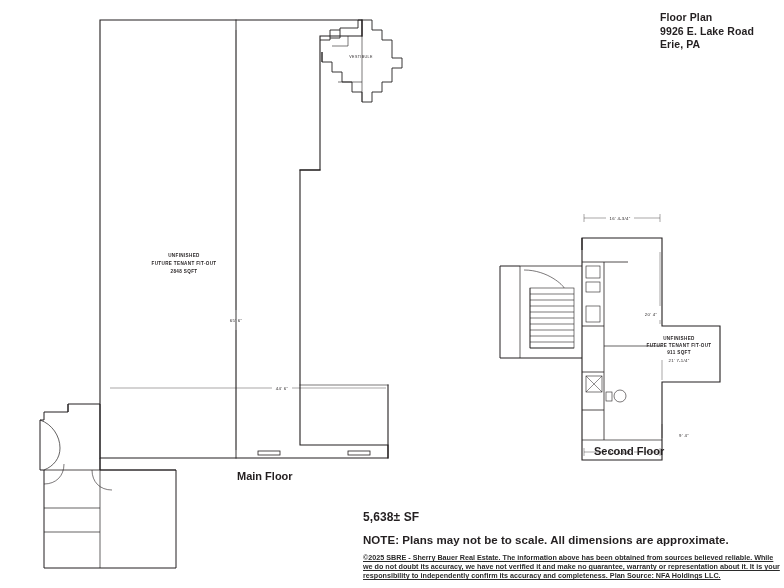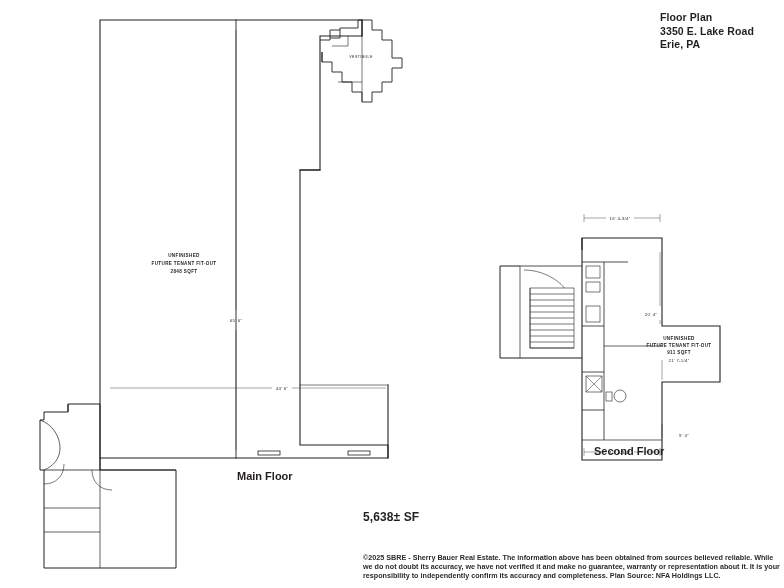--- a/index.html
+++ b/index.html
@@ -64,20 +64,21 @@
   }
   .disclaimer {
     position: absolute;
     left: 363px;
     top: 553px;
     width: 418px;
     font-size: 7.2px;
     line-height: 9.2px;
     font-weight: bold;
     color: #2b2b2b;
+    text-decoration: underline;
   }
 
   
   .drawing {
     position: absolute;
     left: 0;
     top: 0;
     width: 784px;
     height: 588px;
   }
@@ -99,21 +100,21 @@
     letter-spacing: 0.4px;
   }
 </style>
 </head>
 <body>
 
 <div class="page">
 
   <div class="header">
     <div>Floor Plan</div>
-    <div>3350 E. Lake Road</div>
+    <div>9926 E. Lake Road</div>
     <div>Erie, PA</div>
   </div>
 
   <svg class="drawing" viewBox="0 0 784 588">
 
     <g fill="none" stroke="#231f20" stroke-width="1.1" stroke-linejoin="miter" stroke-linecap="square">
 
       <path d="M100,20 L362,20 L362,26 L362,36 L320,36 L320,60
                L320,170 L300,170 L300,180 L300,385 L300,445
                L388,445 L388,458 L300,458 L300,458
@@ -236,15 +237,16 @@
     <text class="dim" x="651" y="316" text-anchor="middle">20' 4"</text>
     <text class="dim" x="679" y="362" text-anchor="middle">21' 7-1/4"</text>
     <text class="dim" x="684" y="437" text-anchor="middle">9' 4"</text>
     <text class="dim" x="620" y="454" text-anchor="middle">15' 8-3/4"</text>
   </svg>
 
   <div class="caption" id="caption-main">Main Floor</div>
   <div class="caption" id="caption-second">Second Floor</div>
 
   <div class="sf-area">5,638± SF</div>
+  <div class="note">NOTE: Plans may not be to scale. All dimensions are approximate.</div>
   <div class="disclaimer">©2025 SBRE - Sherry Bauer Real Estate. The information above has been obtained from sources believed reliable. While we do not doubt its accuracy, we have not verified it and make no guarantee, warranty or representation about it. It is your responsibility to independently confirm its accuracy and completeness. Plan Source: NFA Holdings LLC.</div>
 
 </div>
 
 </body></html>

